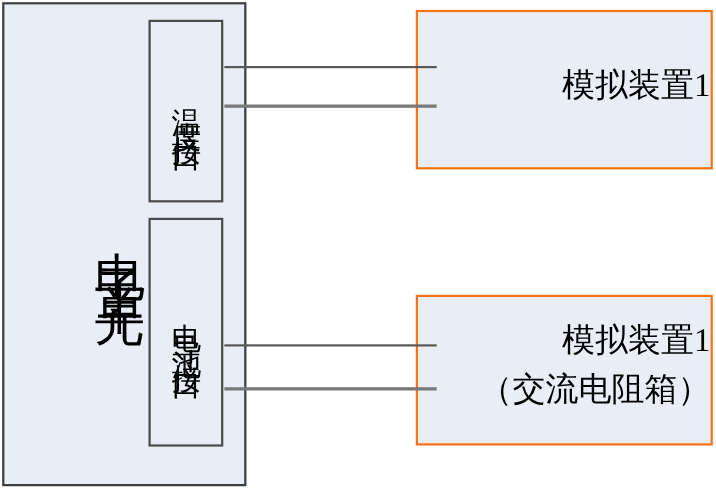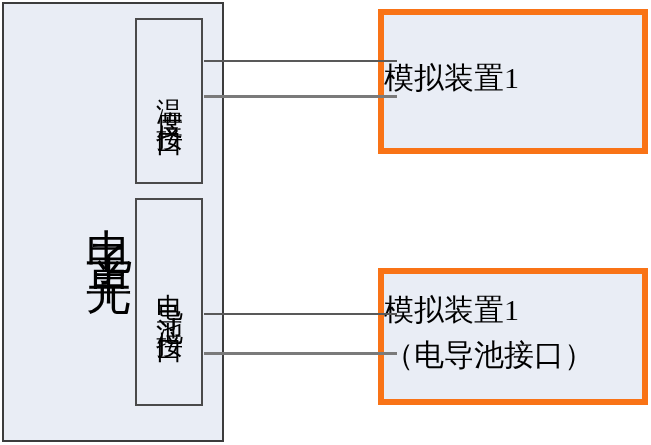--- a/index.html
+++ b/index.html
@@ -40,23 +40,23 @@
     border: 2px solid #4A4A4A;
     display: flex; align-items: center; justify-content: center;
   }
   .port-box.port1 { left: 135px; top: 18px;  width: 68px; height: 166px; }
   .port-box.port2 { left: 135px; top: 198px; width: 68px; height: 208px; }
   .port-label {
     font-size: 27px;
     letter-spacing: 12px;
   }
   .device-box {
-    border: 6px solid #f97316;
+    border: 2px solid #f97316;
     display: flex; flex-direction: column;
-    align-items: flex-start; justify-content: center;
+    align-items: flex-end; justify-content: center;
     padding-bottom: 9px;
   }
   .device-box.device1 { left: 378px; top: 9px;   width: 270px; height: 145px; }
   .device-box.device2 { left: 378px; top: 268px; width: 270px; height: 137px; }
   .device-line {
     font-size: 30px;
     line-height: 45px;
     text-align: center;
     white-space: nowrap;
   }
@@ -87,21 +87,21 @@
   <div class="box port-box port2">
     <div class="vtext port-label">电导池接口</div>
   </div>
 
   <div class="box device-box device1">
     <div class="device-line">模拟装置1</div>
   </div>
 
   <div class="box device-box device2">
     <div class="device-line">模拟装置1</div>
-    <div class="device-line">（电导池接口）</div>
+    <div class="device-line">（交流电阻箱）</div>
   </div>
 
   <div class="connector c1"></div>
   <div class="connector c2"></div>
   <div class="connector c3"></div>
   <div class="connector c4"></div>
 
 </div>
 
 </body></html>

